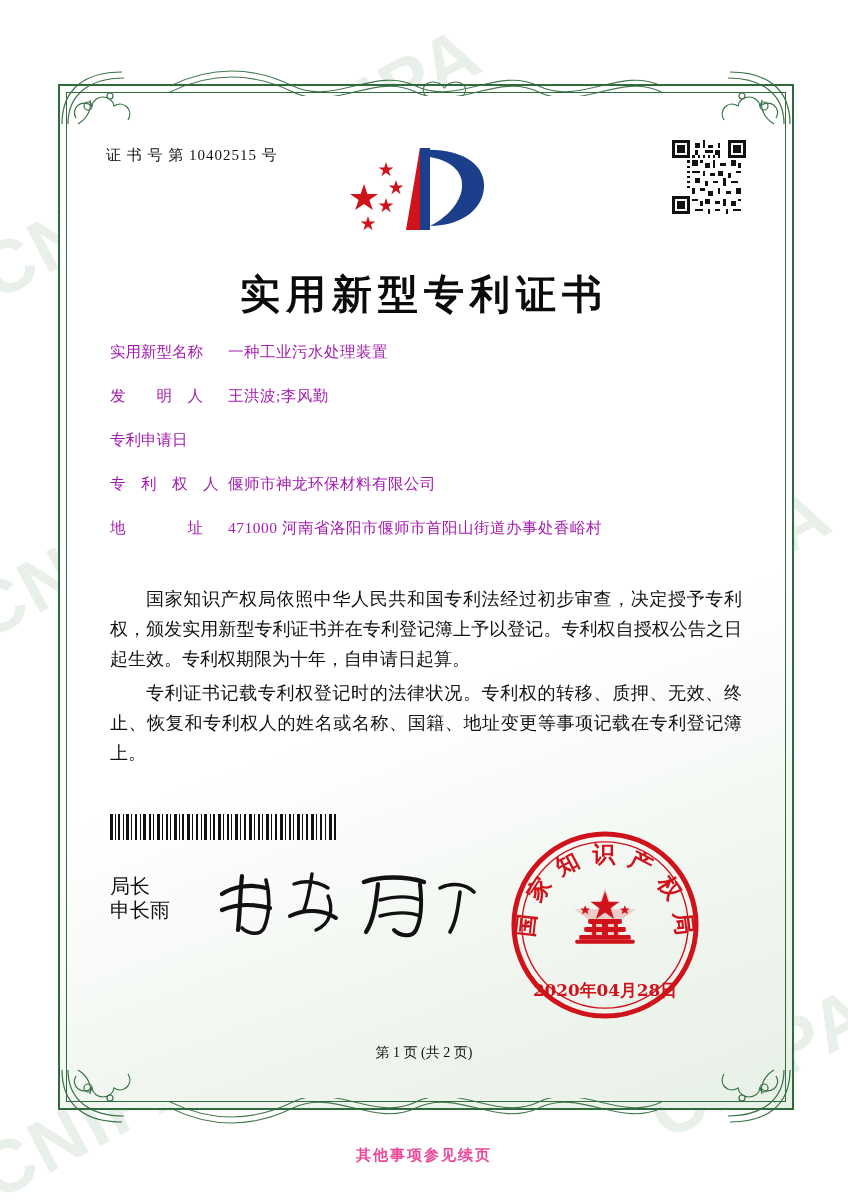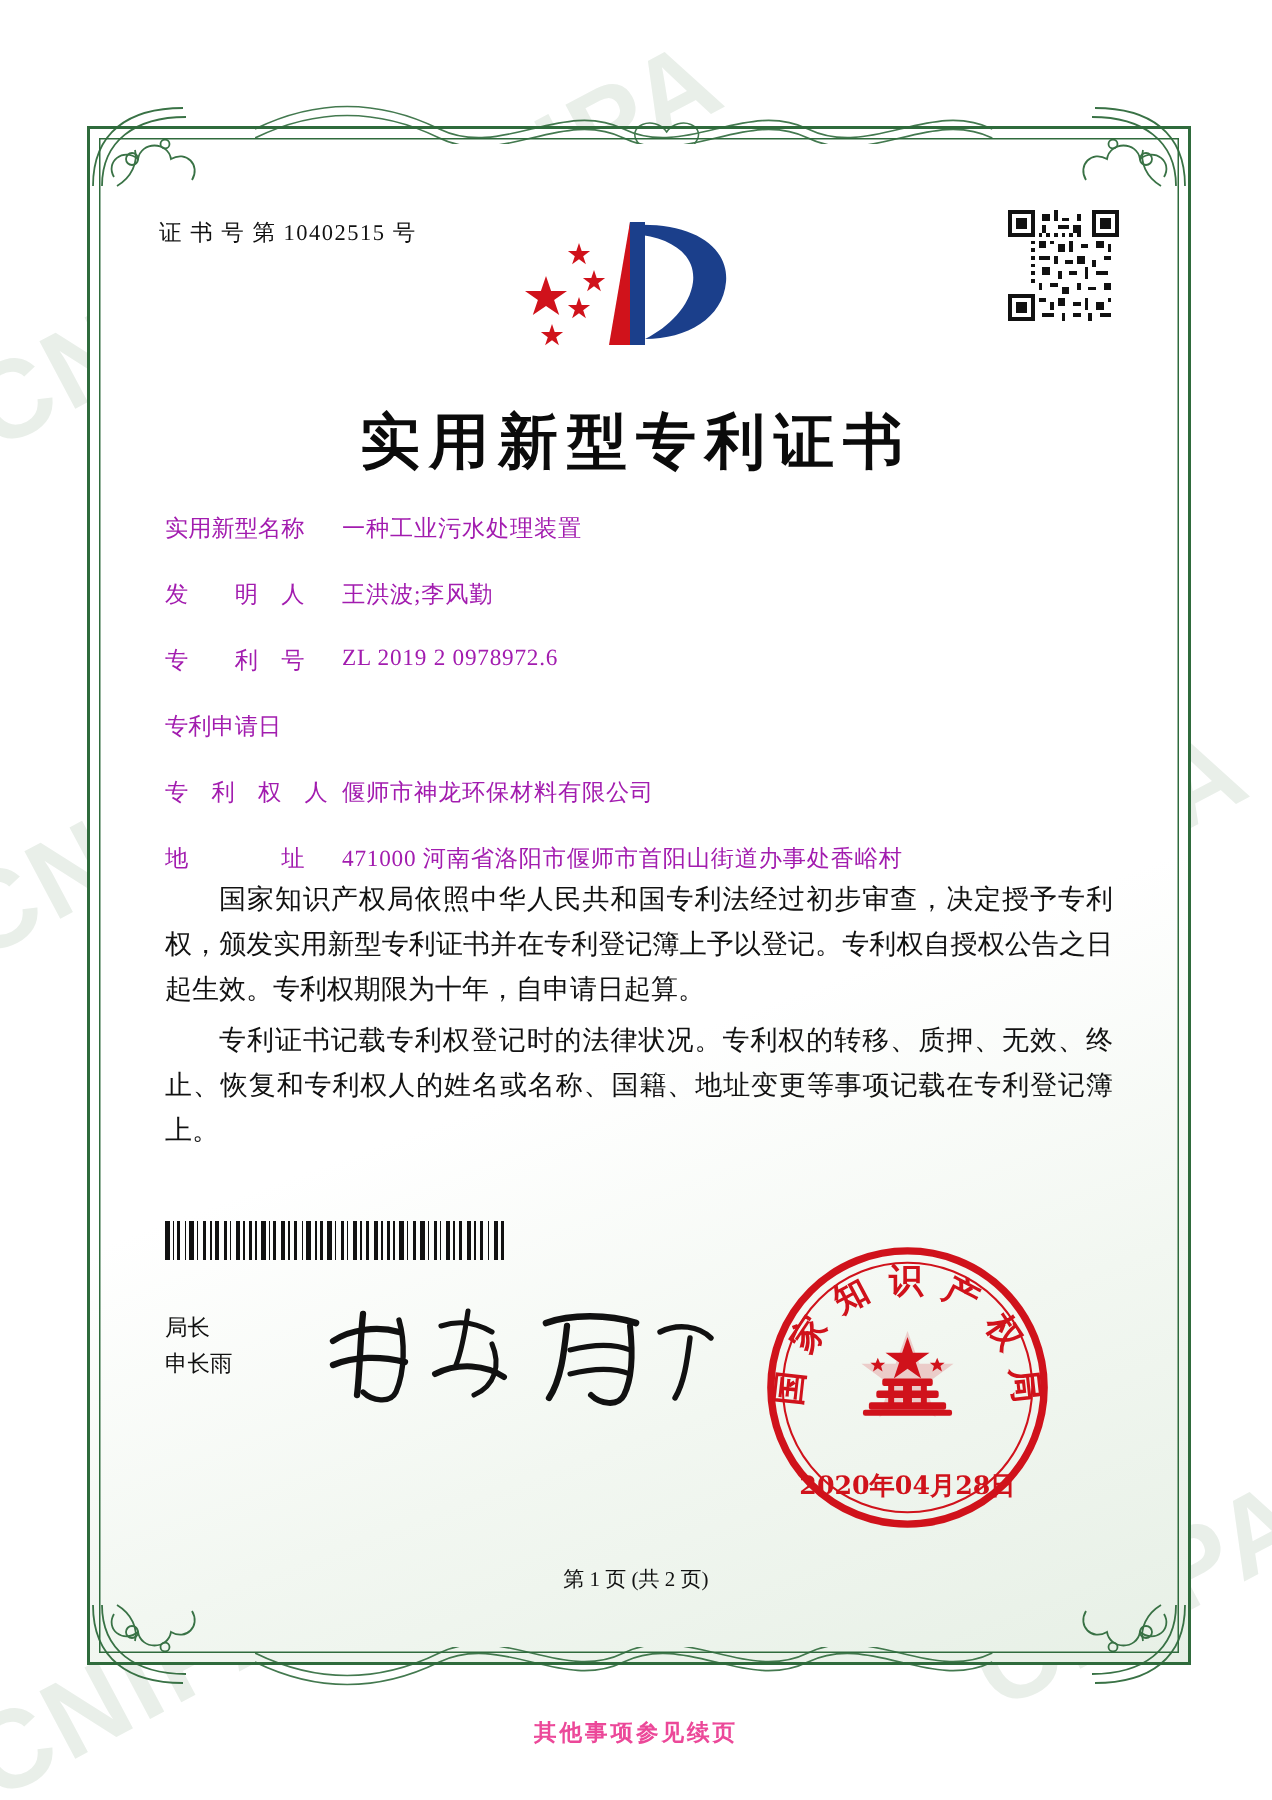--- a/index.html
+++ b/index.html
@@ -163,21 +163,21 @@
     position: absolute;
     left: 52px;
     top: 730px;
     height: 26px;
     width: 226px;
   }
   .signblock {
     position: absolute;
     left: 52px;
     top: 790px;
-    font-size: 15px;
+    font-size: 20px;
     line-height: 24px;
     color: #111;
   }
   .signature {
     position: absolute;
     left: 150px;
     top: 782px;
     width: 290px;
     height: 74px;
   }
@@ -406,24 +406,20 @@
     <div class="title">实用新型专利证书</div>
 
     <div class="fields">
       <div class="field">
         <span class="lbl">实用新型名称</span>
         <span class="val">一种工业污水处理装置</span>
       </div>
       <div class="field">
         <span class="lbl">发　　明　人</span>
         <span class="val">王洪波;李风勤</span>
-      </div>
-      <div class="field">
-        <span class="lbl">专　　利　号</span>
-        <span class="val">ZL 2019 2 0978972.6</span>
       </div>
       <div class="field">
         <span class="lbl">专利申请日</span>
       </div>
       <div class="field">
         <span class="lbl">专　利　权　人</span>
         <span class="val">偃师市神龙环保材料有限公司</span>
       </div>
       <div class="field">
         <span class="lbl">地　　　　址</span>

